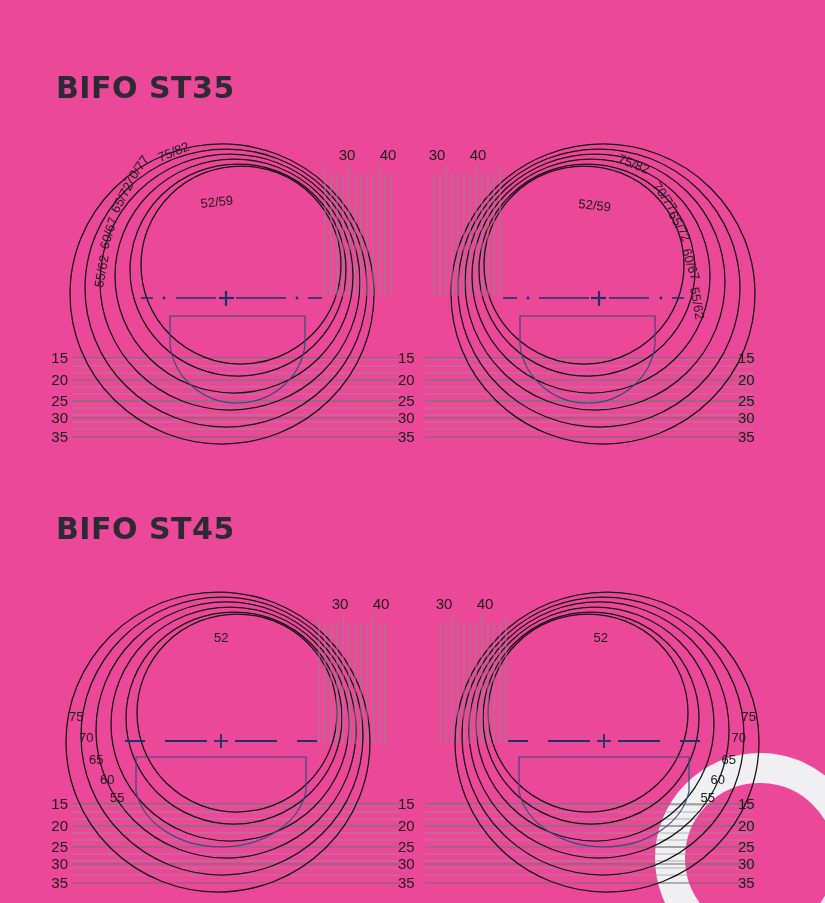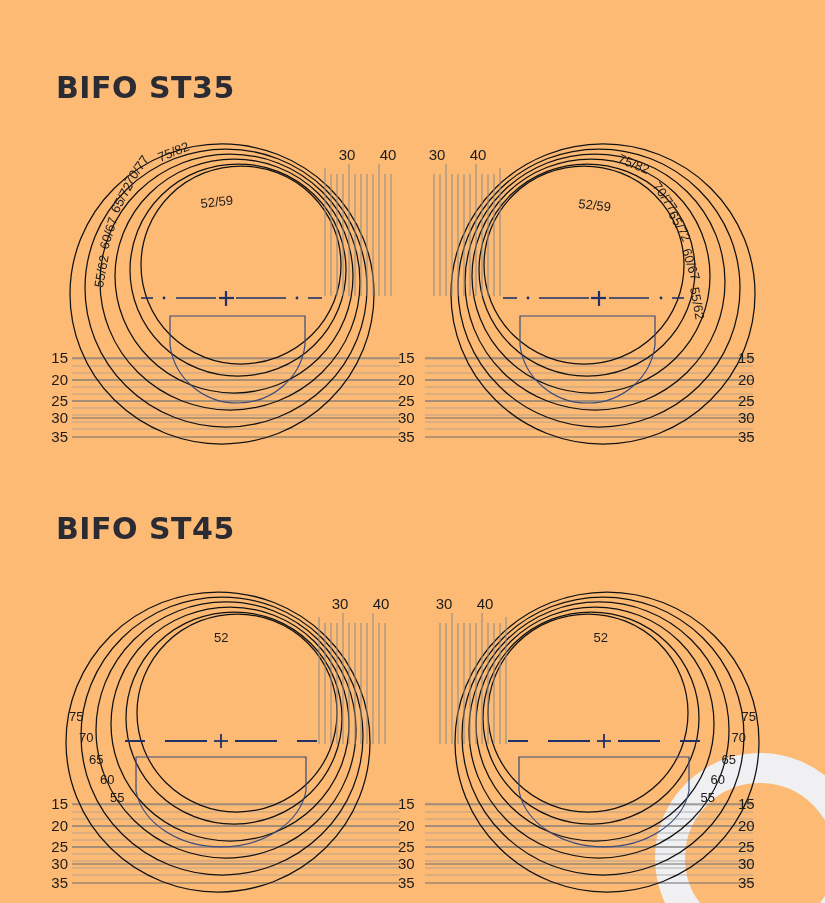--- a/index.html
+++ b/index.html
@@ -5,21 +5,21 @@
   * { box-sizing: border-box; }
   html, body {
     margin: 0; padding: 0;
     background: #ffffff;
     font-family: "Liberation Sans", sans-serif;
   }
   #page {
     position: relative;
     width: 825px;
     height: 903px;
-    background: #fdba74;
+    background: #ec4899;
     overflow: hidden;
   }
   .watermark {
     position: absolute;
     right: -40px;
     bottom: -60px;
     width: 210px;
     height: 210px;
     border-radius: 50%;
     border: 30px solid #f0f0f2;

